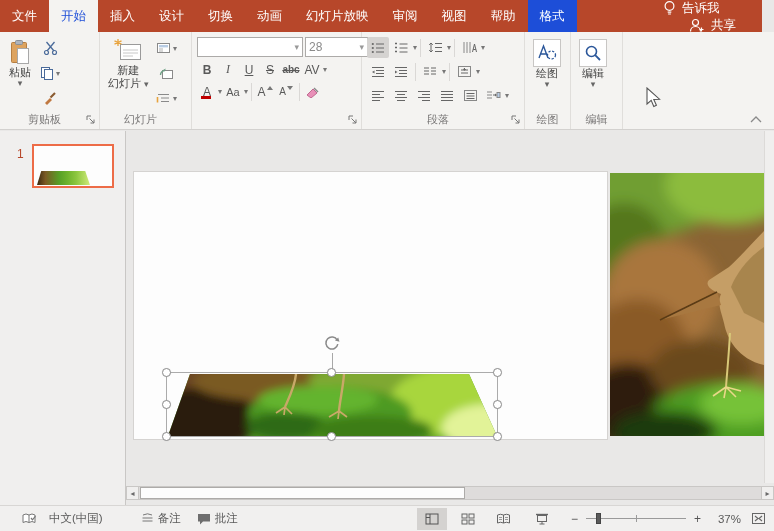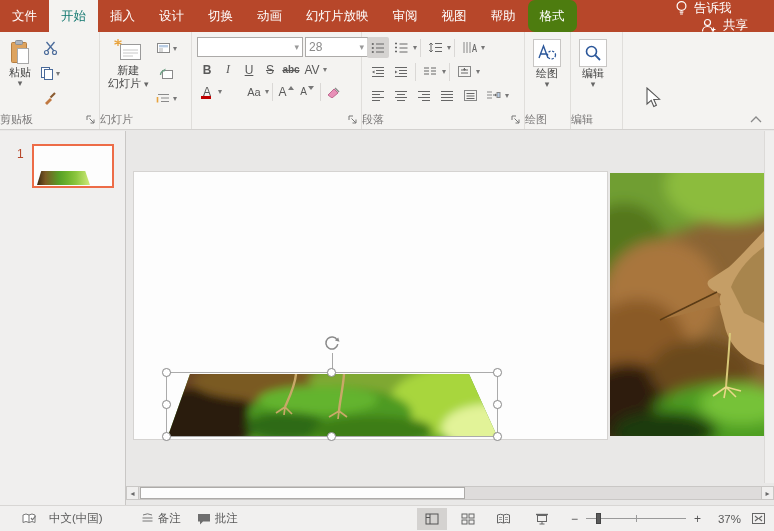--- a/index.html
+++ b/index.html
@@ -1,31 +1,31 @@
 <!DOCTYPE html>
 <html><head>
 <meta charset="utf-8">
 <style>
   * { margin:0; padding:0; box-sizing:border-box; }
   body { font-family:"Liberation Sans","DejaVu Sans",sans-serif; }
   #app { position:relative; width:774px; height:531px; background:#E9E8E7; overflow:hidden; font-family:"Liberation Sans","DejaVu Sans",sans-serif; }
 
   
-  .tabbar { position:absolute; top:0; left:0; right:0; height:32px; background:#B7472A; display:flex; align-items:stretch; color:#fff; font-size:12.5px; }
+  .tabbar { position:absolute; top:0; left:0; right:12px; height:32px; background:#B7472A; display:flex; align-items:stretch; color:#fff; font-size:12.5px; }
   .tab { display:flex; align-items:center; padding:0 12px; cursor:default; white-space:nowrap; }
-  .tab.active { background:#F4F3F1; color:#0f766e; }
-  .tab.contextual { background:#4d7c0f;border-radius:7px; }
+  .tab.active { background:#F4F3F1; color:#1d4ed8; }
+  .tab.contextual { background:#1d4ed8; }
   .tabbar-right { margin-left:auto; display:flex; align-items:flex-start; margin-right:14px;flex-direction:column; }
   .tellme, .share { display:flex; align-items:center; gap:6px; padding:0 12px; }
   .share { margin-left:26px; }
 
   
   .ribbon { position:absolute; top:32px; left:0; right:0; height:98px; background:#F4F3F1; border-bottom:1px solid #D3D1CF; display:flex; }
   .rgroup { position:relative; height:100%; border-right:1px solid #E0DEDB; padding:5px 4px 17px 5px; display:flex; align-items:flex-start; }
-  .rgroup-label { position:absolute; bottom:2px; left:0; right:10px; text-align:left; font-size:11px; color:#7A7878; }
+  .rgroup-label { position:absolute; bottom:2px; left:0; right:10px; text-align:center; font-size:11px; color:#7A7878; }
   .launcher { position:absolute; right:3px; bottom:4px; width:10px; height:10px; }
   .bigbtn { display:flex; flex-direction:column; align-items:center; justify-content:flex-start; padding:2px 3px; color:#444; font-size:11px; line-height:13px; }
   .bigbtn .arrow { color:#666; font-size:9px; line-height:8px; }
   .smallcol { display:flex; flex-direction:column; justify-content:flex-start; gap:3px; margin-left:4px; }
   .sbtn { height:22px; min-width:22px; display:flex; align-items:center; justify-content:center; gap:2px; color:#444; }
   .sbtn .arrow, .tinyarrow { color:#777; font-size:8px; }
   .fontrows { display:flex; flex-direction:column; gap:3px; }
   .combo-row { display:flex; gap:2px; }
   .combo { background:#fff; border:1px solid #ACAAA8; height:20px; display:flex; align-items:center; padding:0 3px; font-size:12px; color:#8A8A8A; }
   .combo .arrow { margin-left:auto; color:#999; font-size:9px; }
@@ -256,21 +256,21 @@
             <span><span>AV</span><br></span>
           </div>
           <span class="tinyarrow">▾</span>
         </div>
         <div class="btnrow">
           <div class="fbtn">
               <span>A</span>
               <div class="colorbar"></div>
             </div>
           <span class="tinyarrow">▾</span>
-          <div class="fbtn" style="font-size:11px;margin-left:21px;">
+          <div class="fbtn" style="font-size:11px;">
               <span>Aa</span>
             </div>
           <span class="tinyarrow">▾</span>
           <div class="vdiv"></div>
           <div class="fbtn">
               <span>A</span>
               <span class="supmark"></span>
             </div>
           <div class="fbtn" style="font-size:10px;">
               <span>A</span>

